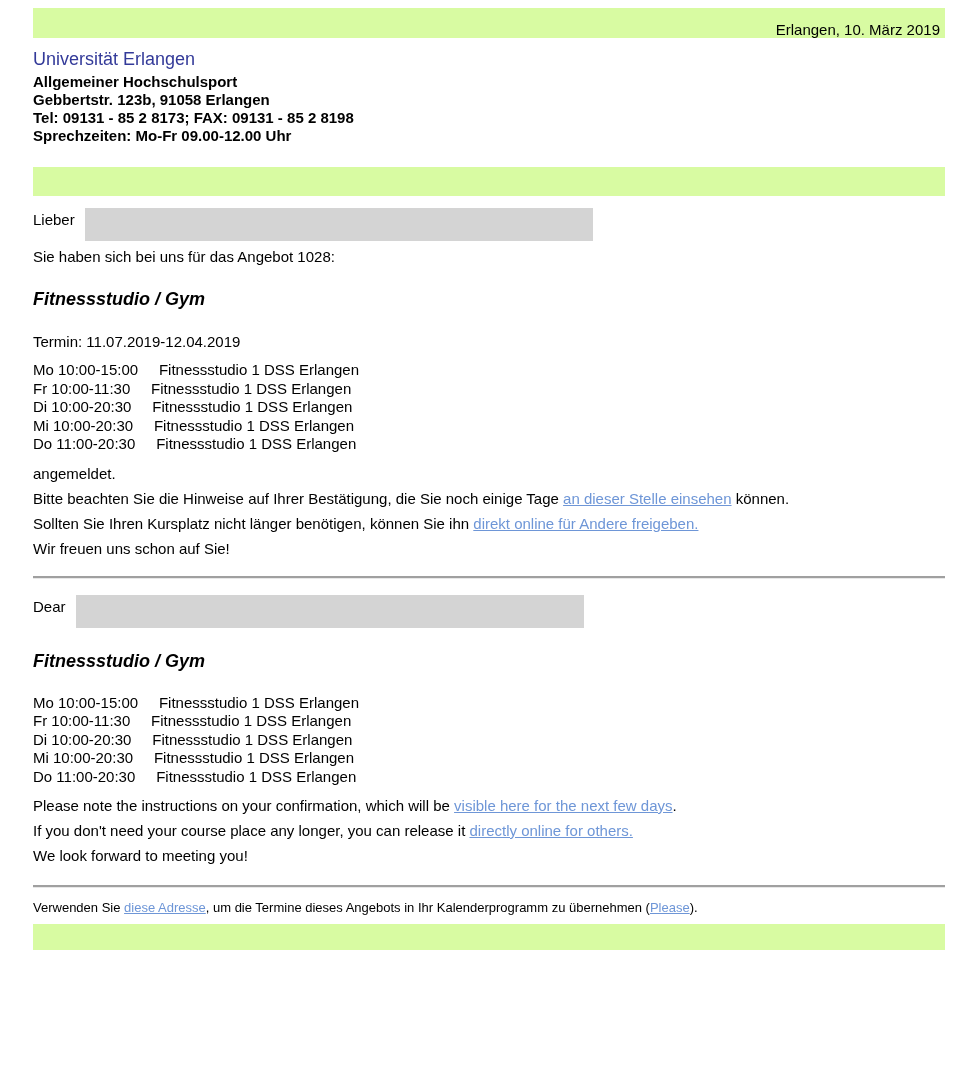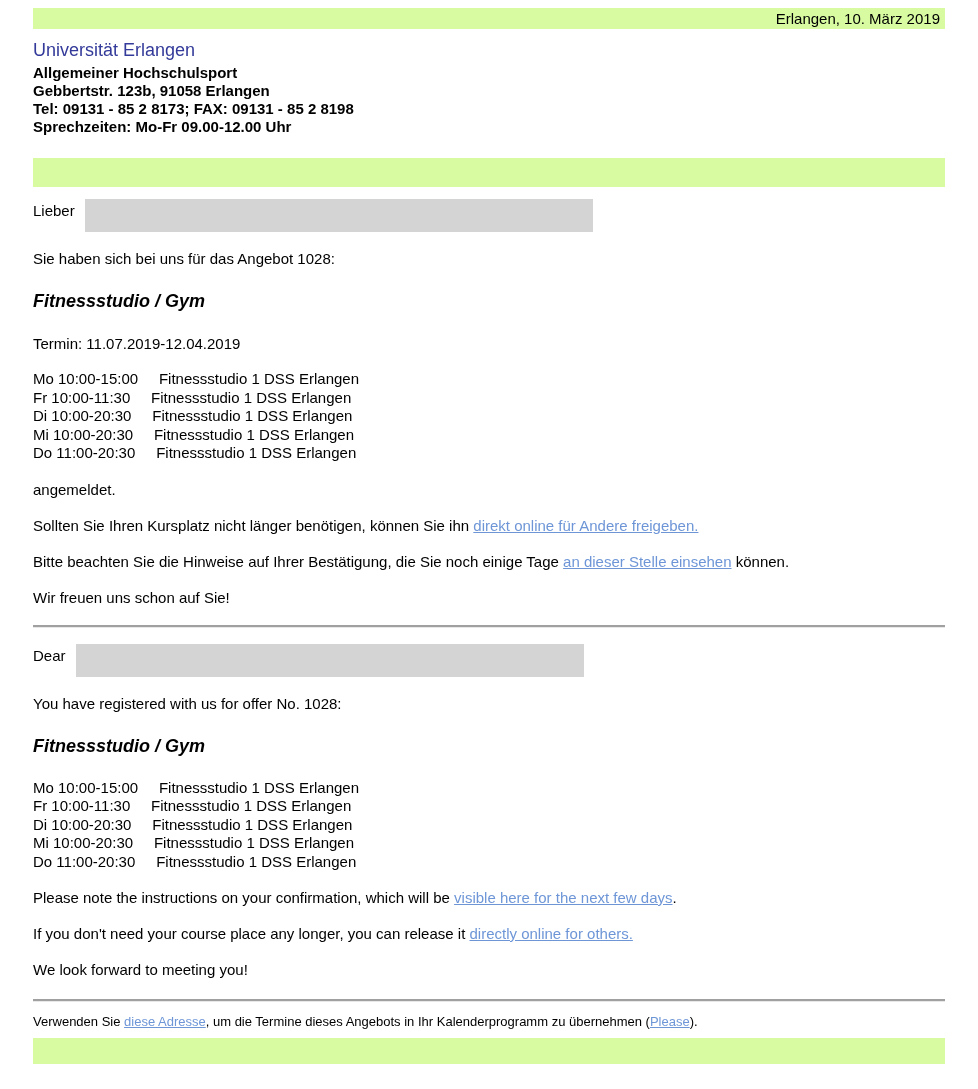--- a/index.html
+++ b/index.html
@@ -7,23 +7,23 @@
   body {
     width: 978px;
     font-family: "Liberation Sans", "DejaVu Sans", sans-serif;
     font-size: 15px;
     color: #000000;
   }
   .page { width: 978px; padding: 8px 33px 20px 33px; }
 
   .green-bar { background: #d8fba2; width: 100%; }
   .bar-top {
-    height: 21px;
+    height: 30px;
     display: flex;
-    align-items: center;
+    align-items: flex-end;
     justify-content: flex-end;
     padding-right: 5px;
   }
   .bar-spacer { height: 29px; margin-top: 22px; }
   .bar-bottom { height: 26px; margin-top: 6px; }
 
   .sender { margin-top: 10px; }
   .university {
     color: #333a99;
     font-weight: normal;
@@ -37,21 +37,21 @@
   .salutation-label { vertical-align: top; line-height: 24px; text-align: center; }
   .redacted {
     display: inline-block;
     width: 508px;
     height: 33px;
     background: #d4d4d4;
     vertical-align: top;
     margin-left: 6px;
   }
 
-  p { margin: 17px 0; line-height: 19px; }
+  p { margin: 6px 0; line-height: 19px; }
   .course-title {
     font-size: 18px;
     font-weight: bold;
     font-style: italic;
     margin: 22px 0;
     line-height: 22px;
   }
   .schedule { margin: 10px 0; }
   .schedule-line { white-space: pre-wrap; line-height: 18.5px; }
 
@@ -105,36 +105,35 @@
     <div class="schedule">
       <div class="schedule-line">Mo 10:00-15:00     Fitnessstudio 1 DSS Erlangen</div>
       <div class="schedule-line">Fr 10:00-11:30     Fitnessstudio 1 DSS Erlangen</div>
       <div class="schedule-line">Di 10:00-20:30     Fitnessstudio 1 DSS Erlangen</div>
       <div class="schedule-line">Mi 10:00-20:30     Fitnessstudio 1 DSS Erlangen</div>
       <div class="schedule-line">Do 11:00-20:30     Fitnessstudio 1 DSS Erlangen</div>
     </div>
 
     <p>angemeldet.</p>
 
+    <p><span>Bitte beachten Sie die Hinweise auf Ihrer Bestätigung, die Sie noch einige Tage </span><a class="mail-link">an dieser Stelle einsehen</a><span> können.</span></p>
+
     <p><span>Sollten Sie Ihren Kursplatz nicht länger benötigen, können Sie ihn </span><a class="mail-link">direkt online für Andere freigeben.</a></p>
-
-    <p><span>Bitte beachten Sie die Hinweise auf Ihrer Bestätigung, die Sie noch einige Tage </span><a class="mail-link">an dieser Stelle einsehen</a><span> können.</span></p>
 
     <p>Wir freuen uns schon auf Sie!</p>
   </div>
 
   <hr class="rule">
 
   <div>
     <div class="salutation">
       <span class="salutation-label">Dear</span>
       <span class="redacted"></span>
     </div>
 
-    <p>You have registered with us for offer No. 1028:</p>
 
     <div class="course-title">Fitnessstudio / Gym</div>
 
 
     <div class="schedule">
       <div class="schedule-line">Mo 10:00-15:00     Fitnessstudio 1 DSS Erlangen</div>
       <div class="schedule-line">Fr 10:00-11:30     Fitnessstudio 1 DSS Erlangen</div>
       <div class="schedule-line">Di 10:00-20:30     Fitnessstudio 1 DSS Erlangen</div>
       <div class="schedule-line">Mi 10:00-20:30     Fitnessstudio 1 DSS Erlangen</div>
       <div class="schedule-line">Do 11:00-20:30     Fitnessstudio 1 DSS Erlangen</div>

